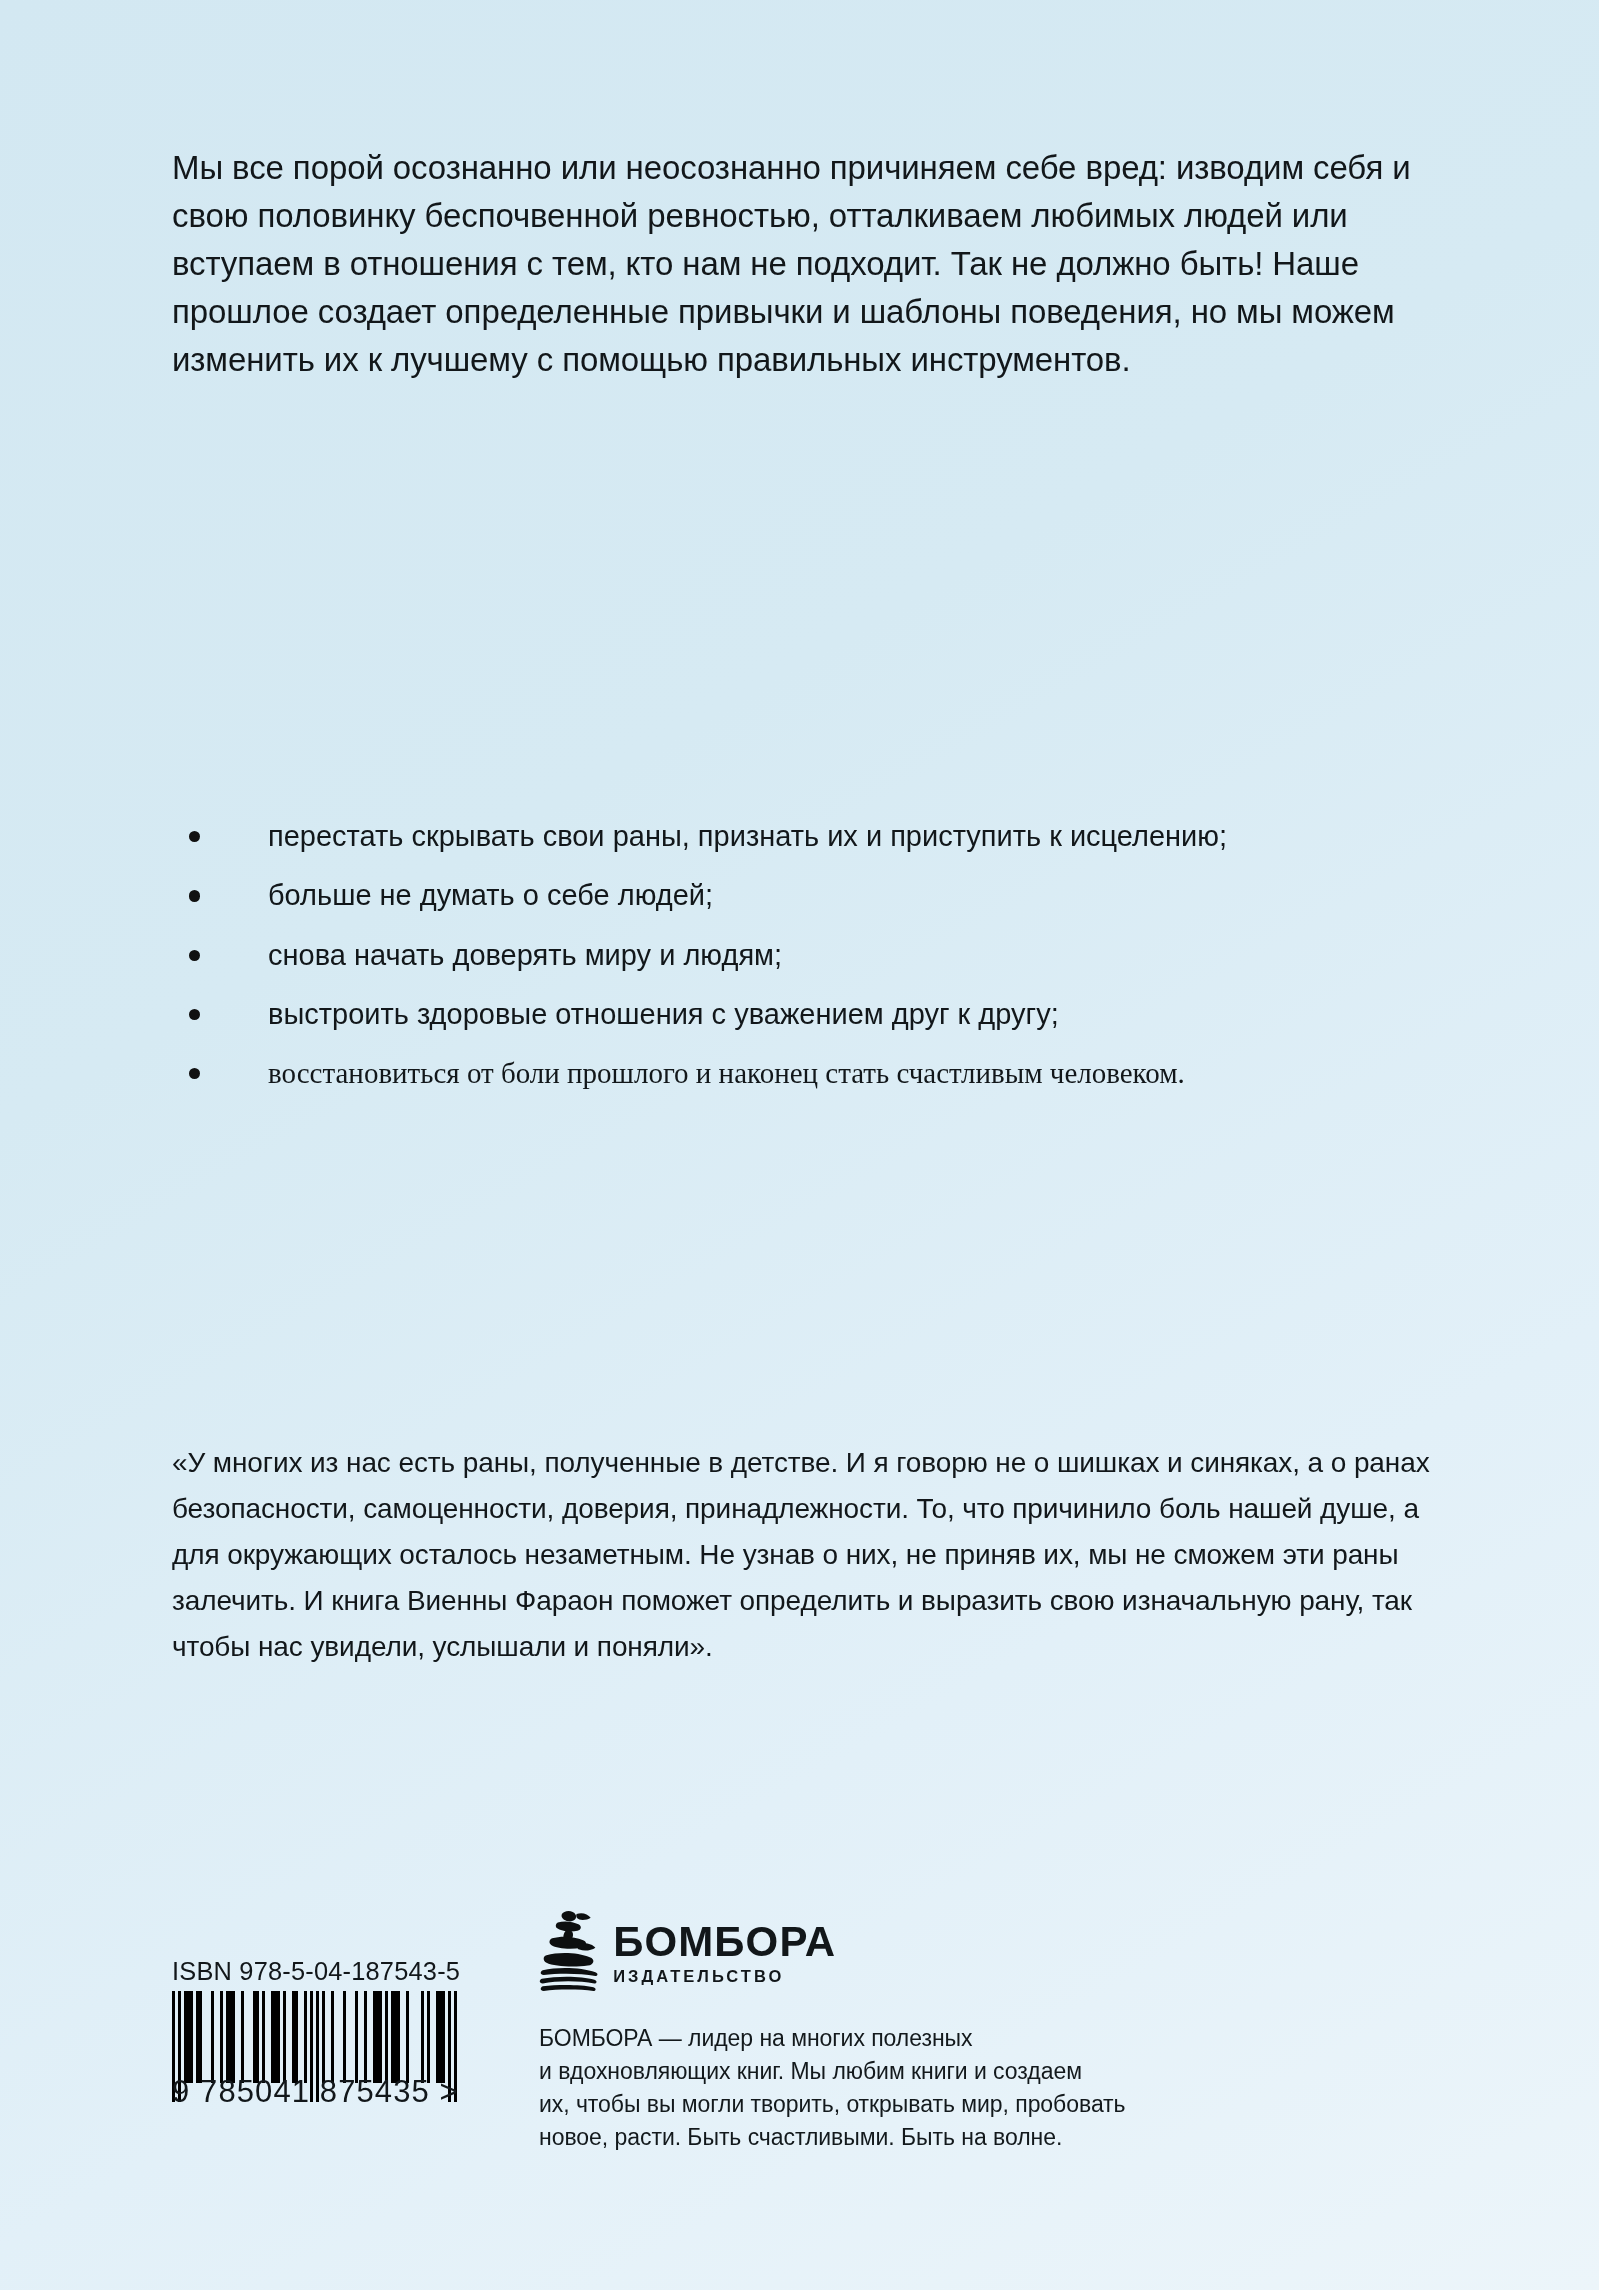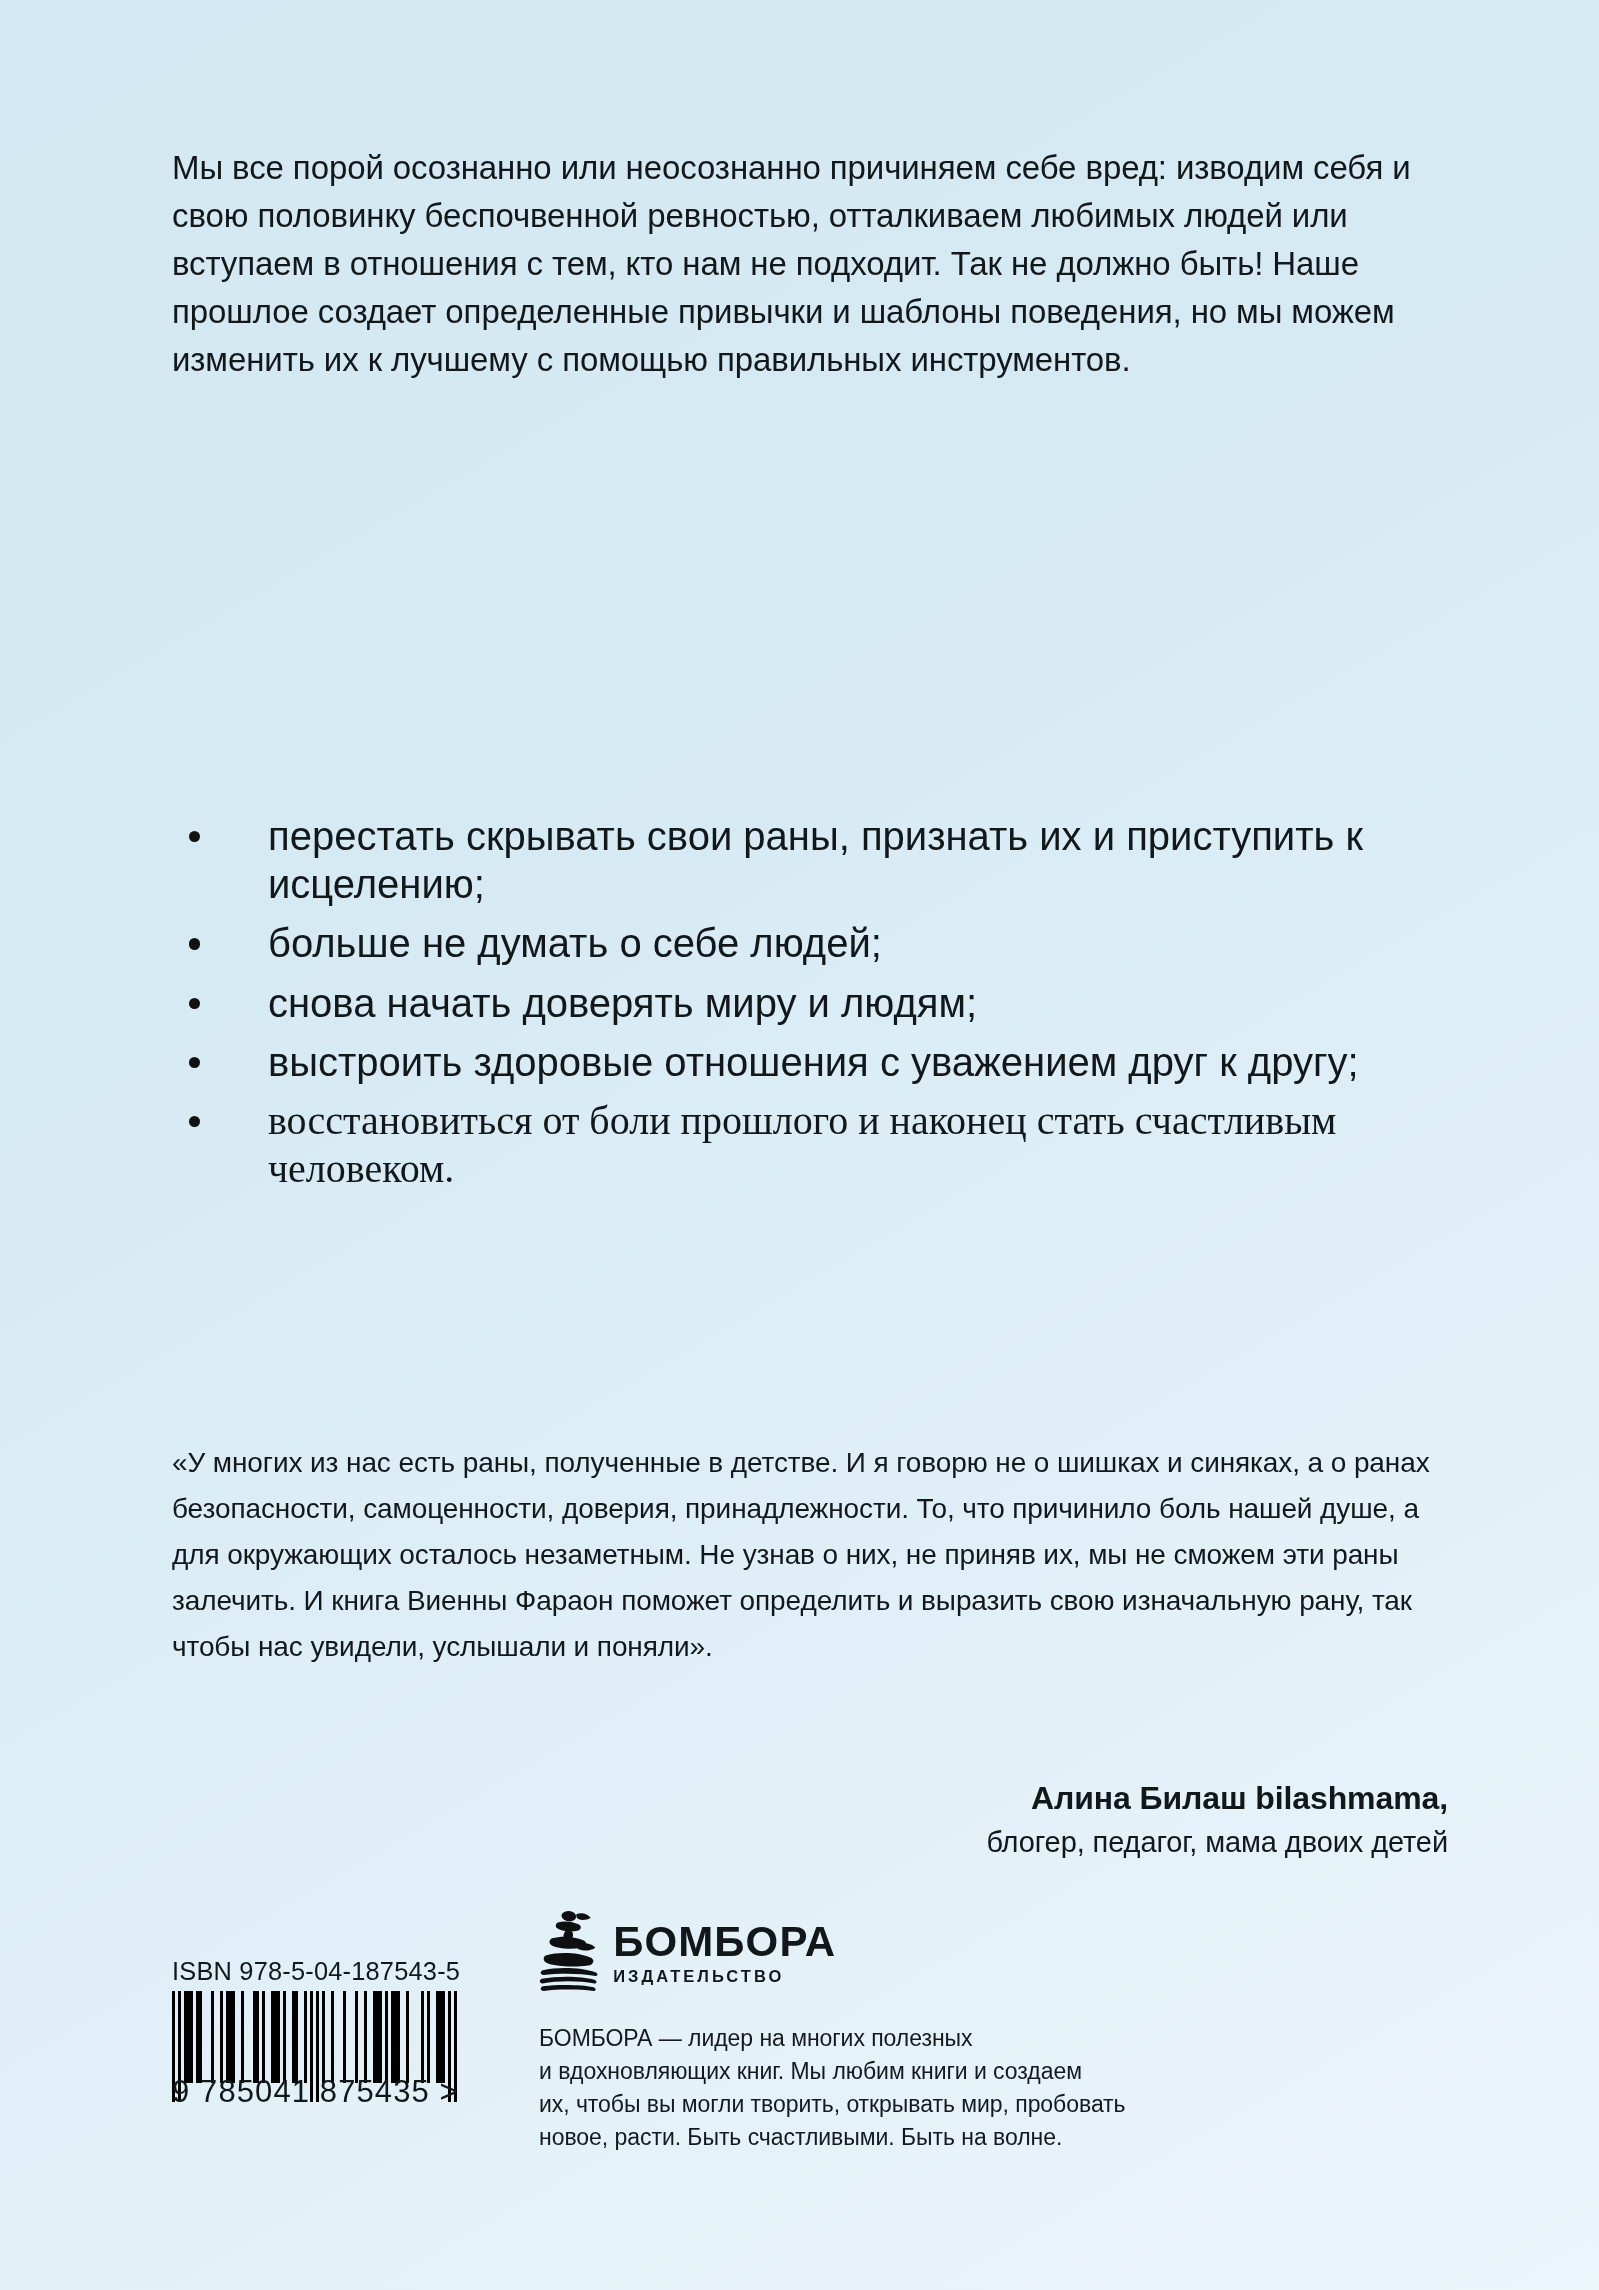--- a/index.html
+++ b/index.html
@@ -59,21 +59,21 @@
 
   
   .bullets {
     position: absolute;
     left: 172px;
     top: 812px;
     width: 1262px;
     list-style: none;
     margin: 0;
     padding: 0;
-    font-size: 40px;
+    font-size: 29px;
     line-height: 48px;
   }
   .bullets li {
     position: relative;
     padding-left: 96px;
     margin: 0 0 11.3px 0;
   }
   .bullets li:last-child { margin-bottom: 11px; font-family: Liberation Serif, serif; }
   .bullet-dot {
     position: absolute;
@@ -220,24 +220,20 @@
       <span class="bullet-text">выстроить здоровые отношения с уважением друг к другу;</span>
     </li>
     <li>
       <span class="bullet-dot"></span>
       <span class="bullet-text">восстановиться от боли прошлого и наконец стать счастливым человеком.</span>
     </li>
   </ul>
 
   <p class="quote">«У многих из нас есть раны, полученные в детстве. И я говорю не о шишках и синяках, а о ранах безопасности, самоценности, доверия, принадлежности. То, что причинило боль нашей душе, а для окружающих осталось незаметным. Не узнав о них, не приняв их, мы не сможем эти раны залечить. И книга Виенны Фараон поможет определить и выразить свою изначальную рану, так чтобы нас увидели, услышали и поняли».</p>
 
-  <div class="attribution">
-    <div class="attr-name">Алина Билаш bilashmama,</div>
-    <div class="attr-role">блогер, педагог, мама двоих детей</div>
-  </div>
 
   <div class="barcode-block">
     <div class="isbn-text">ISBN 978-5-04-187543-5</div>
     <div class="barcode-bars" id="barcode-bars">
         <span style="width: 3px; background: rgb(0, 0, 0); height: 111px; align-self: flex-start;"></span>
         <span style="width: 3px; background: transparent; height: 111px; align-self: flex-start;"></span>
         <span style="width: 3px; background: rgb(0, 0, 0); height: 111px; align-self: flex-start;"></span>
         <span style="width: 3px; background: transparent; height: 92px; align-self: flex-start;"></span>
         <span style="width: 9px; background: rgb(0, 0, 0); height: 92px; align-self: flex-start;"></span>
         <span style="width: 3px; background: transparent; height: 92px; align-self: flex-start;"></span>

